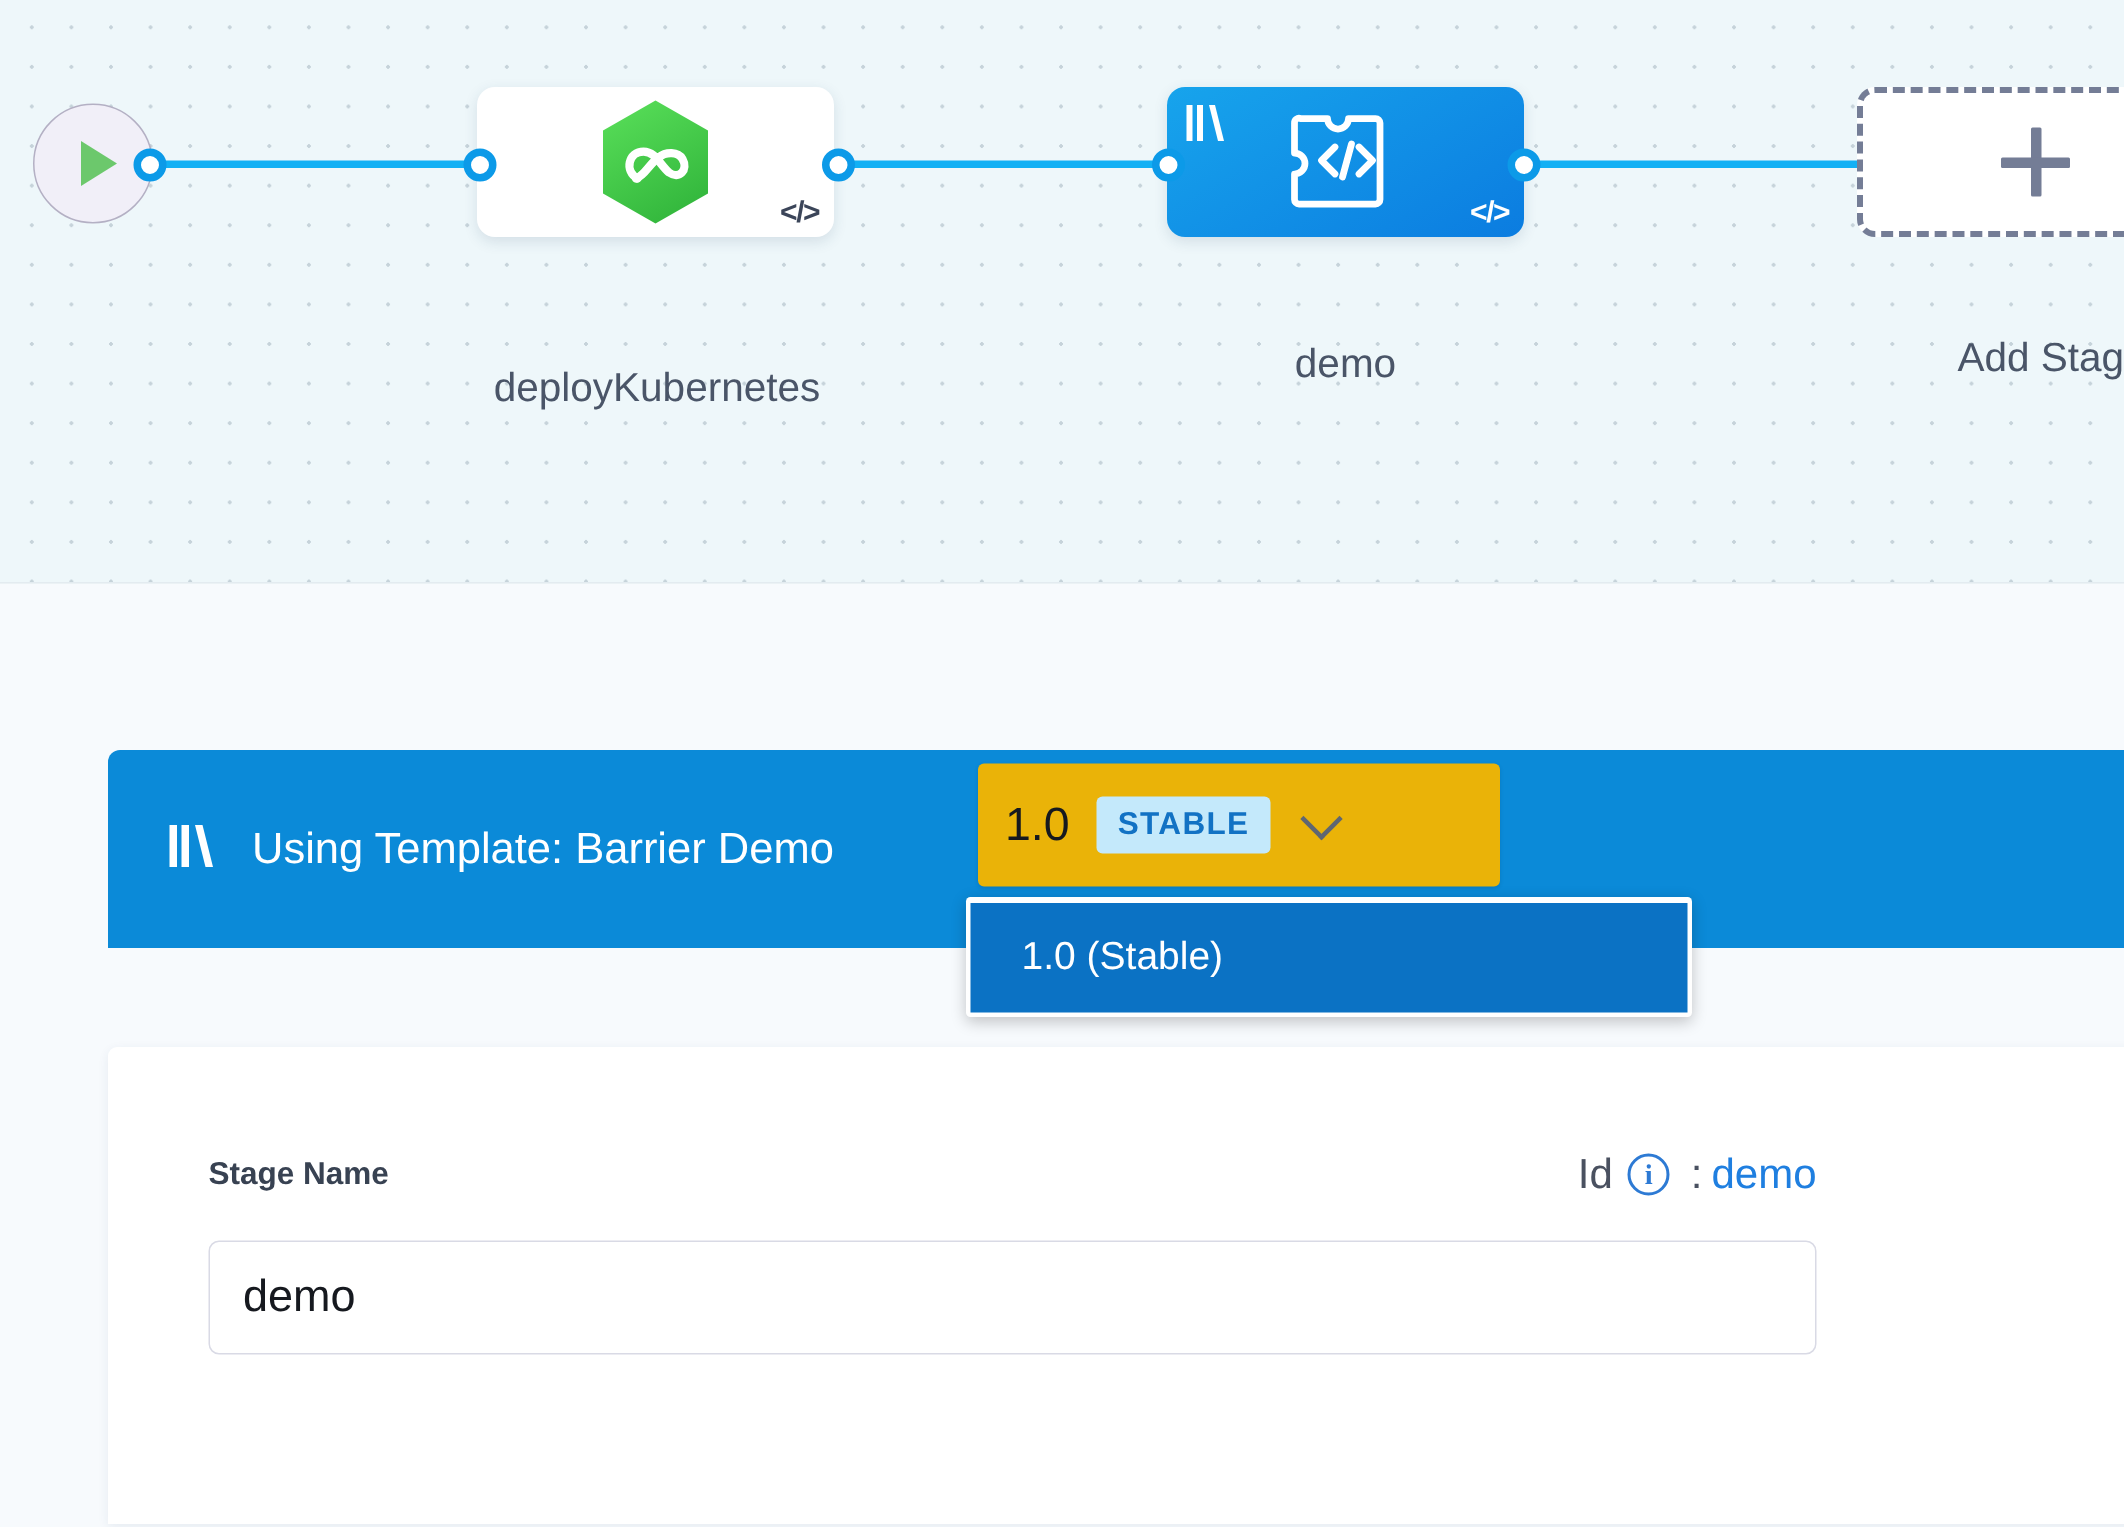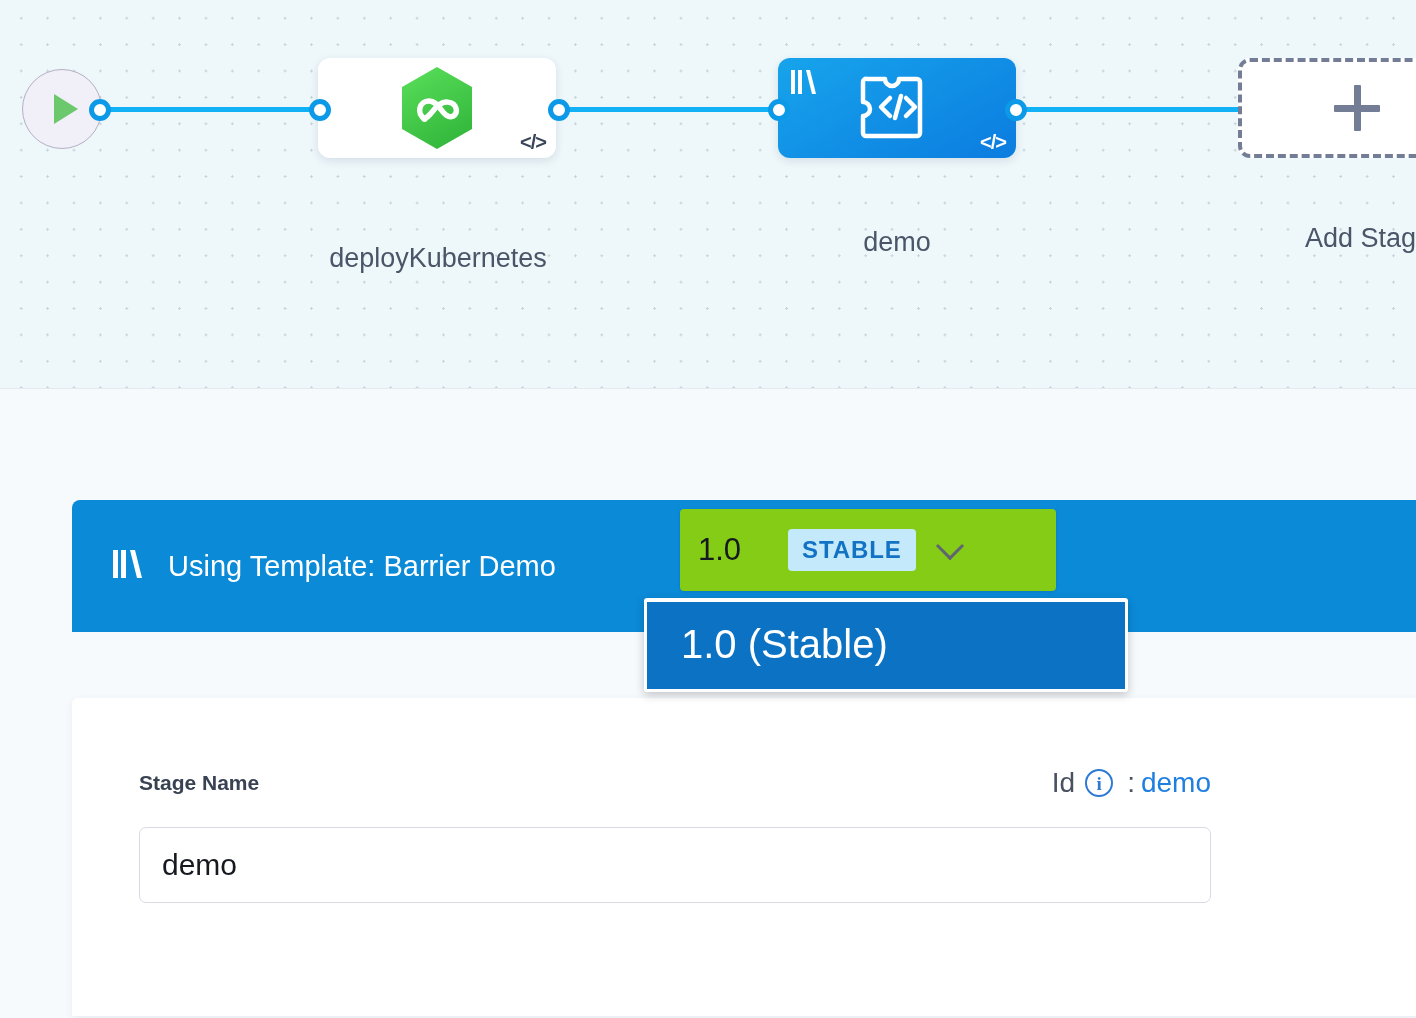--- a/index.html
+++ b/index.html
@@ -157,45 +157,44 @@
   .tpl-bars { display: inline-block; margin-right: 22px; }
   .tpl-text {
     color: #ffffff;
     font-size: 29px;
     font-family: "Liberation Sans", sans-serif;
     white-space: nowrap;
   }
 
   .version-select {
     position: absolute;
-    left: 680px; top: 509px;
-    width: 376px; height: 82px;
-    background: #84cc16;
+    left: 652px; top: 509px;
+    width: 348px; height: 82px;
+    background: #eab308;
     border-radius: 4px;
     display: flex; align-items: center;
     padding: 0 18px;
     z-index: 6;
     box-shadow: 0 1px 3px rgba(0,0,0,.12);
   }
   .ver-num {
     font-size: 31px;
     color: #16191f;
     margin-right: 18px;
     font-family: "Liberation Sans", sans-serif;
   }
   .ver-badge {
     background: #c4e9fb;
     color: #1272c4;
-    font-size: 24px;
+    font-size: 21px;
     font-weight: 700;
     letter-spacing: .9px;
     padding: 7px 14px;
     border-radius: 4px;
     font-family: "Liberation Sans", sans-serif;
-    margin-left: 29px;
   }
   .chev {
     margin-left: 24px;
     width: 20px; height: 20px;
     border-right: 3.5px solid #5f6672;
     border-bottom: 3.5px solid #5f6672;
     transform: rotate(45deg);
     margin-top: -8px;
   }
 
@@ -205,21 +204,21 @@
     width: 484px;
     background: #ffffff;
     border-radius: 3px;
     padding: 4px 3px 3px 3px;
     box-shadow: 0 3px 10px rgba(0,0,0,.22);
     z-index: 7;
   }
   .ver-option {
     background: #0b72c4;
     color: #ffffff;
-    font-size: 40px;
+    font-size: 26px;
     padding: 20px 0 22px 34px;
     font-family: "Liberation Sans", sans-serif;
   }
 
   
   .form-card {
     position: absolute;
     left: 72px; top: 293px;
     width: 1400px; height: 318px;
     background: #ffffff;

